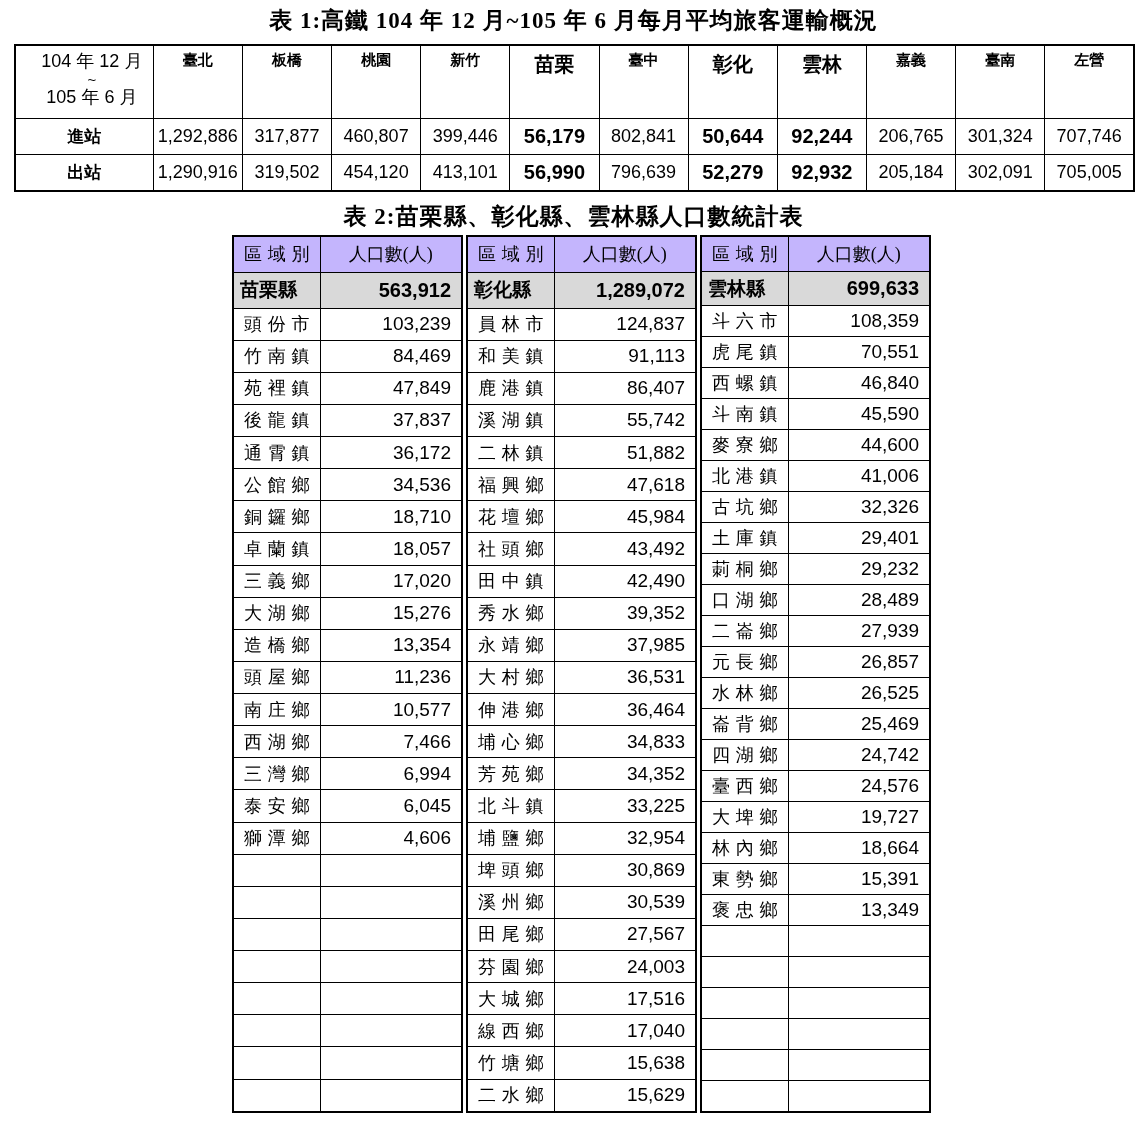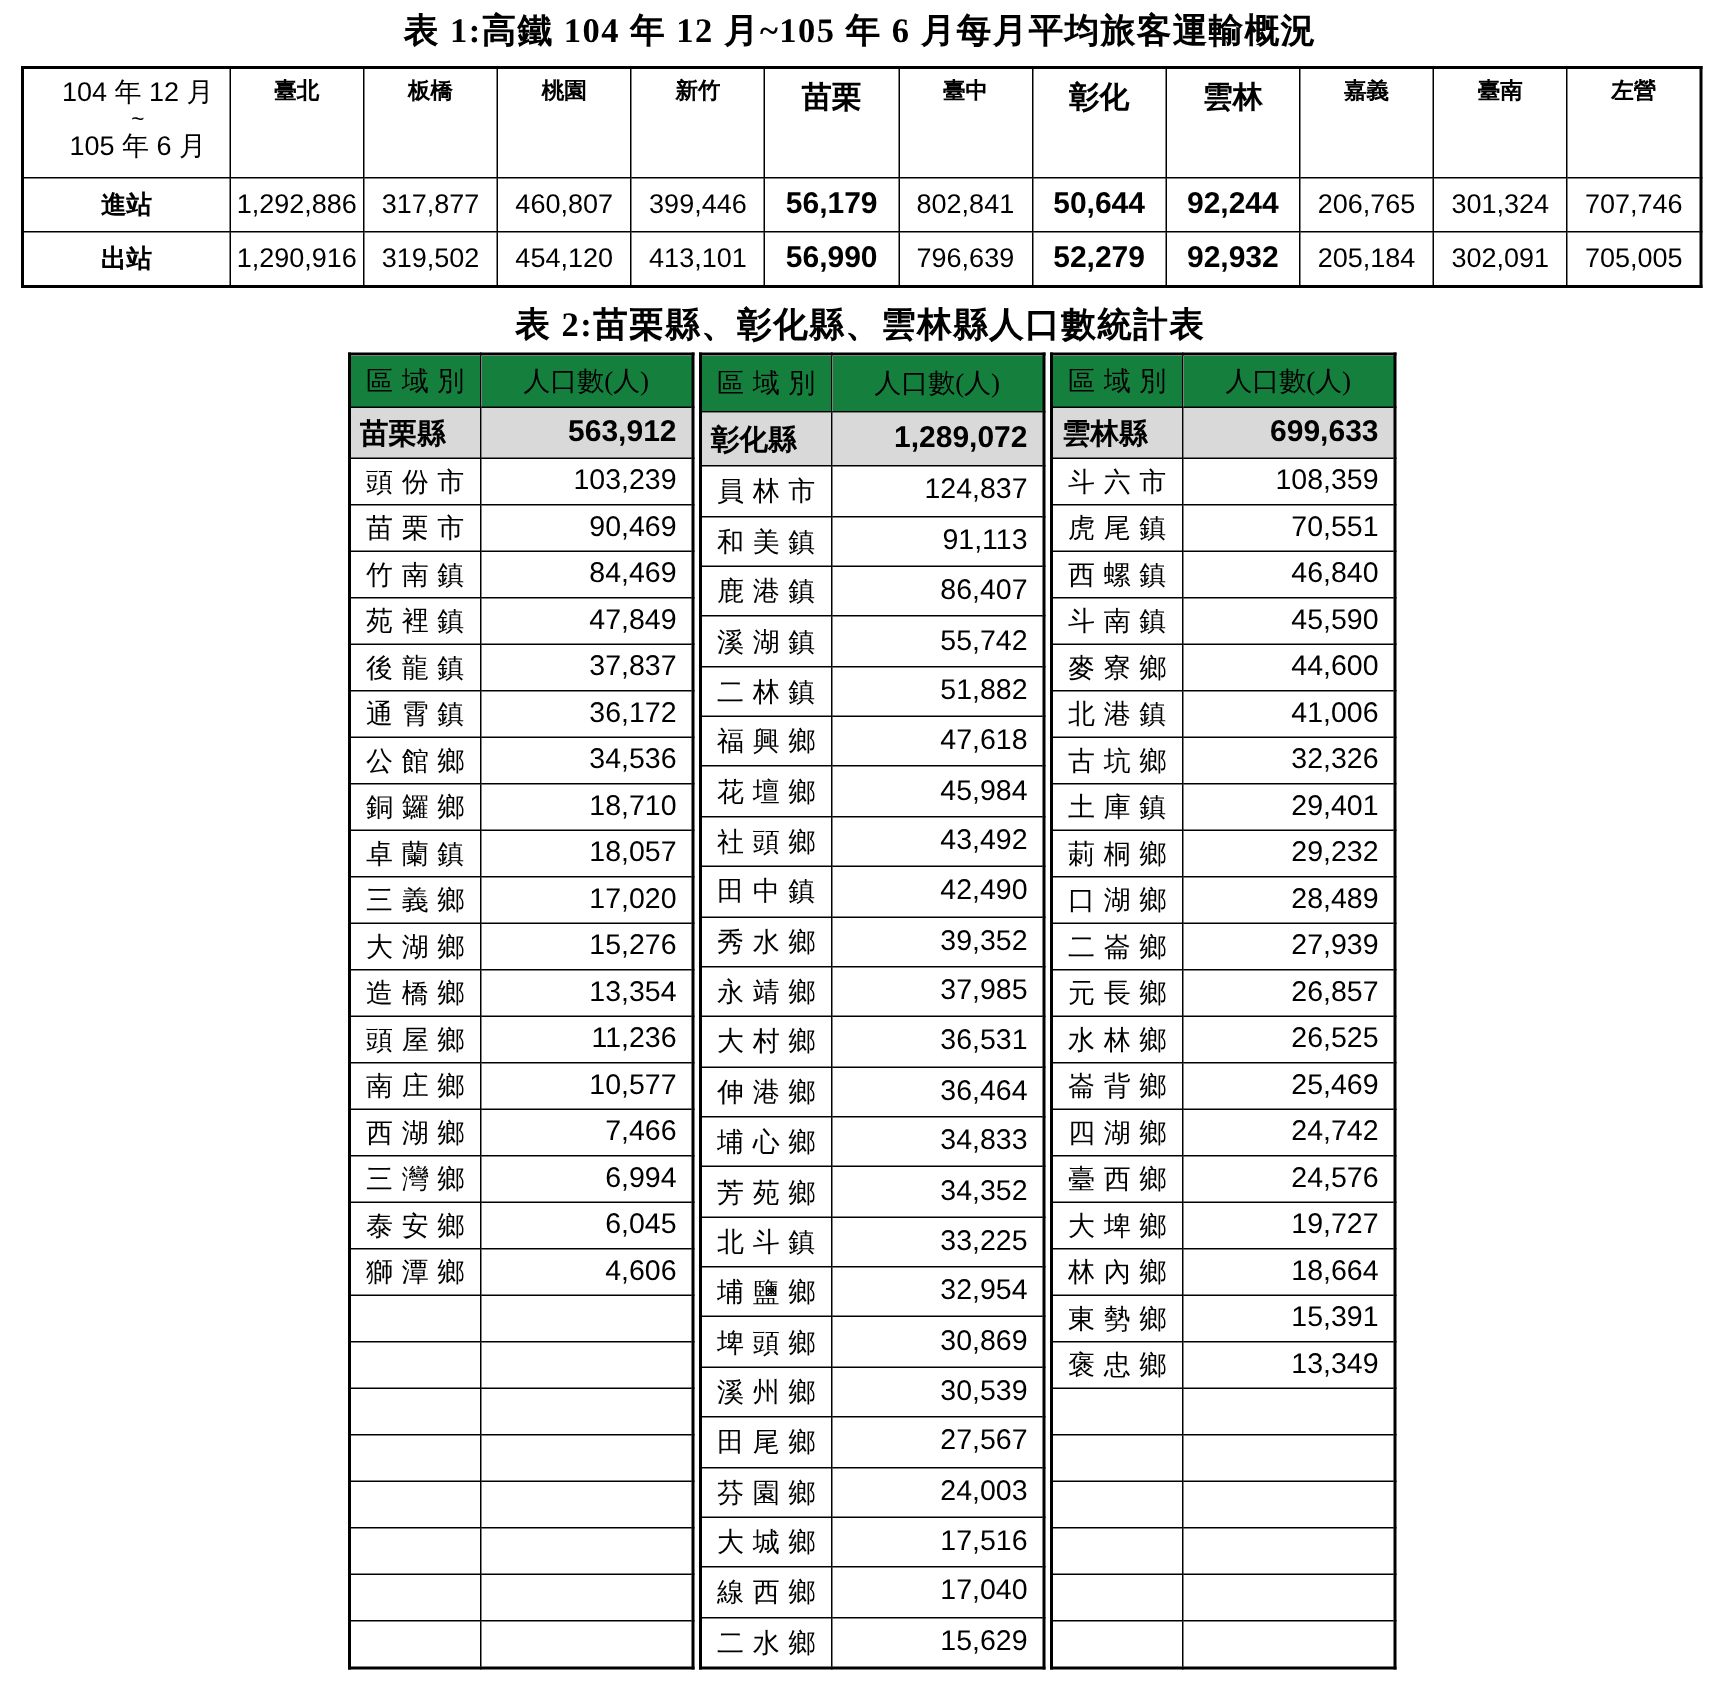--- a/index.html
+++ b/index.html
@@ -42,21 +42,21 @@
   
   .t2wrap { display:flex; gap:3px; margin-left:232px; margin-top:3px; }
   table.t2 {
     border-collapse:collapse; table-layout:fixed; width:229px;
     border:2px solid #000;
   }
   table.t2 th, table.t2 td {
     border:1px solid #000; overflow:hidden; white-space:nowrap;
   }
   table.t2 tr.hdr { height:36px; }
-  table.t2 tr.hdr th { background:#15803d; font-weight:normal; font-size:18px;
+  table.t2 tr.hdr th { background:#c4b5fd; font-weight:normal; font-size:18px;
     font-family:"Liberation Serif","DejaVu Serif",serif; }
   table.t2 tr.hdr th.region-h { text-align:justify; text-align-last:justify; padding:0 10px; }
   table.t2 tr.hdr th.pop-h { text-align:center; }
   table.t2 tr.county { height:34px; }
   table.t2 tr.county td { background:#d9d9d9; font-weight:bold; }
   table.t2 tr.county td.name {
     font-family:Liberation Mono, monospace;
     font-size:19px; padding-left:6px; text-align:left;
   }
   table.t2 tr.county td.total { text-align:right; padding-right:10px; font-size:20px; }
@@ -155,24 +155,20 @@
         </tr>
         <tr class="county">
           <td class="name">苗栗縣</td>
           <td class="total">563,912</td>
         </tr>
         <tr class="district">
           <td class="region">頭份市</td>
           <td class="pop">103,239</td>
         </tr>
         <tr class="district">
-          <td class="region">苗栗市</td>
-          <td class="pop">90,469</td>
-        </tr>
-        <tr class="district">
           <td class="region">竹南鎮</td>
           <td class="pop">84,469</td>
         </tr>
         <tr class="district">
           <td class="region">苑裡鎮</td>
           <td class="pop">47,849</td>
         </tr>
         <tr class="district">
           <td class="region">後龍鎮</td>
           <td class="pop">37,837</td>
@@ -363,20 +359,24 @@
         </tr>
         <tr class="district">
           <td class="region">大城鄉</td>
           <td class="pop">17,516</td>
         </tr>
         <tr class="district">
           <td class="region">線西鄉</td>
           <td class="pop">17,040</td>
         </tr>
         <tr class="district">
+          <td class="region">竹塘鄉</td>
+          <td class="pop">15,638</td>
+        </tr>
+        <tr class="district">
           <td class="region">二水鄉</td>
           <td class="pop">15,629</td>
         </tr>
       </tbody>
   </table>
   <table class="t2">
     <colgroup>
         <col style="width:87px">
         <col style="width:142px">
       </colgroup>

